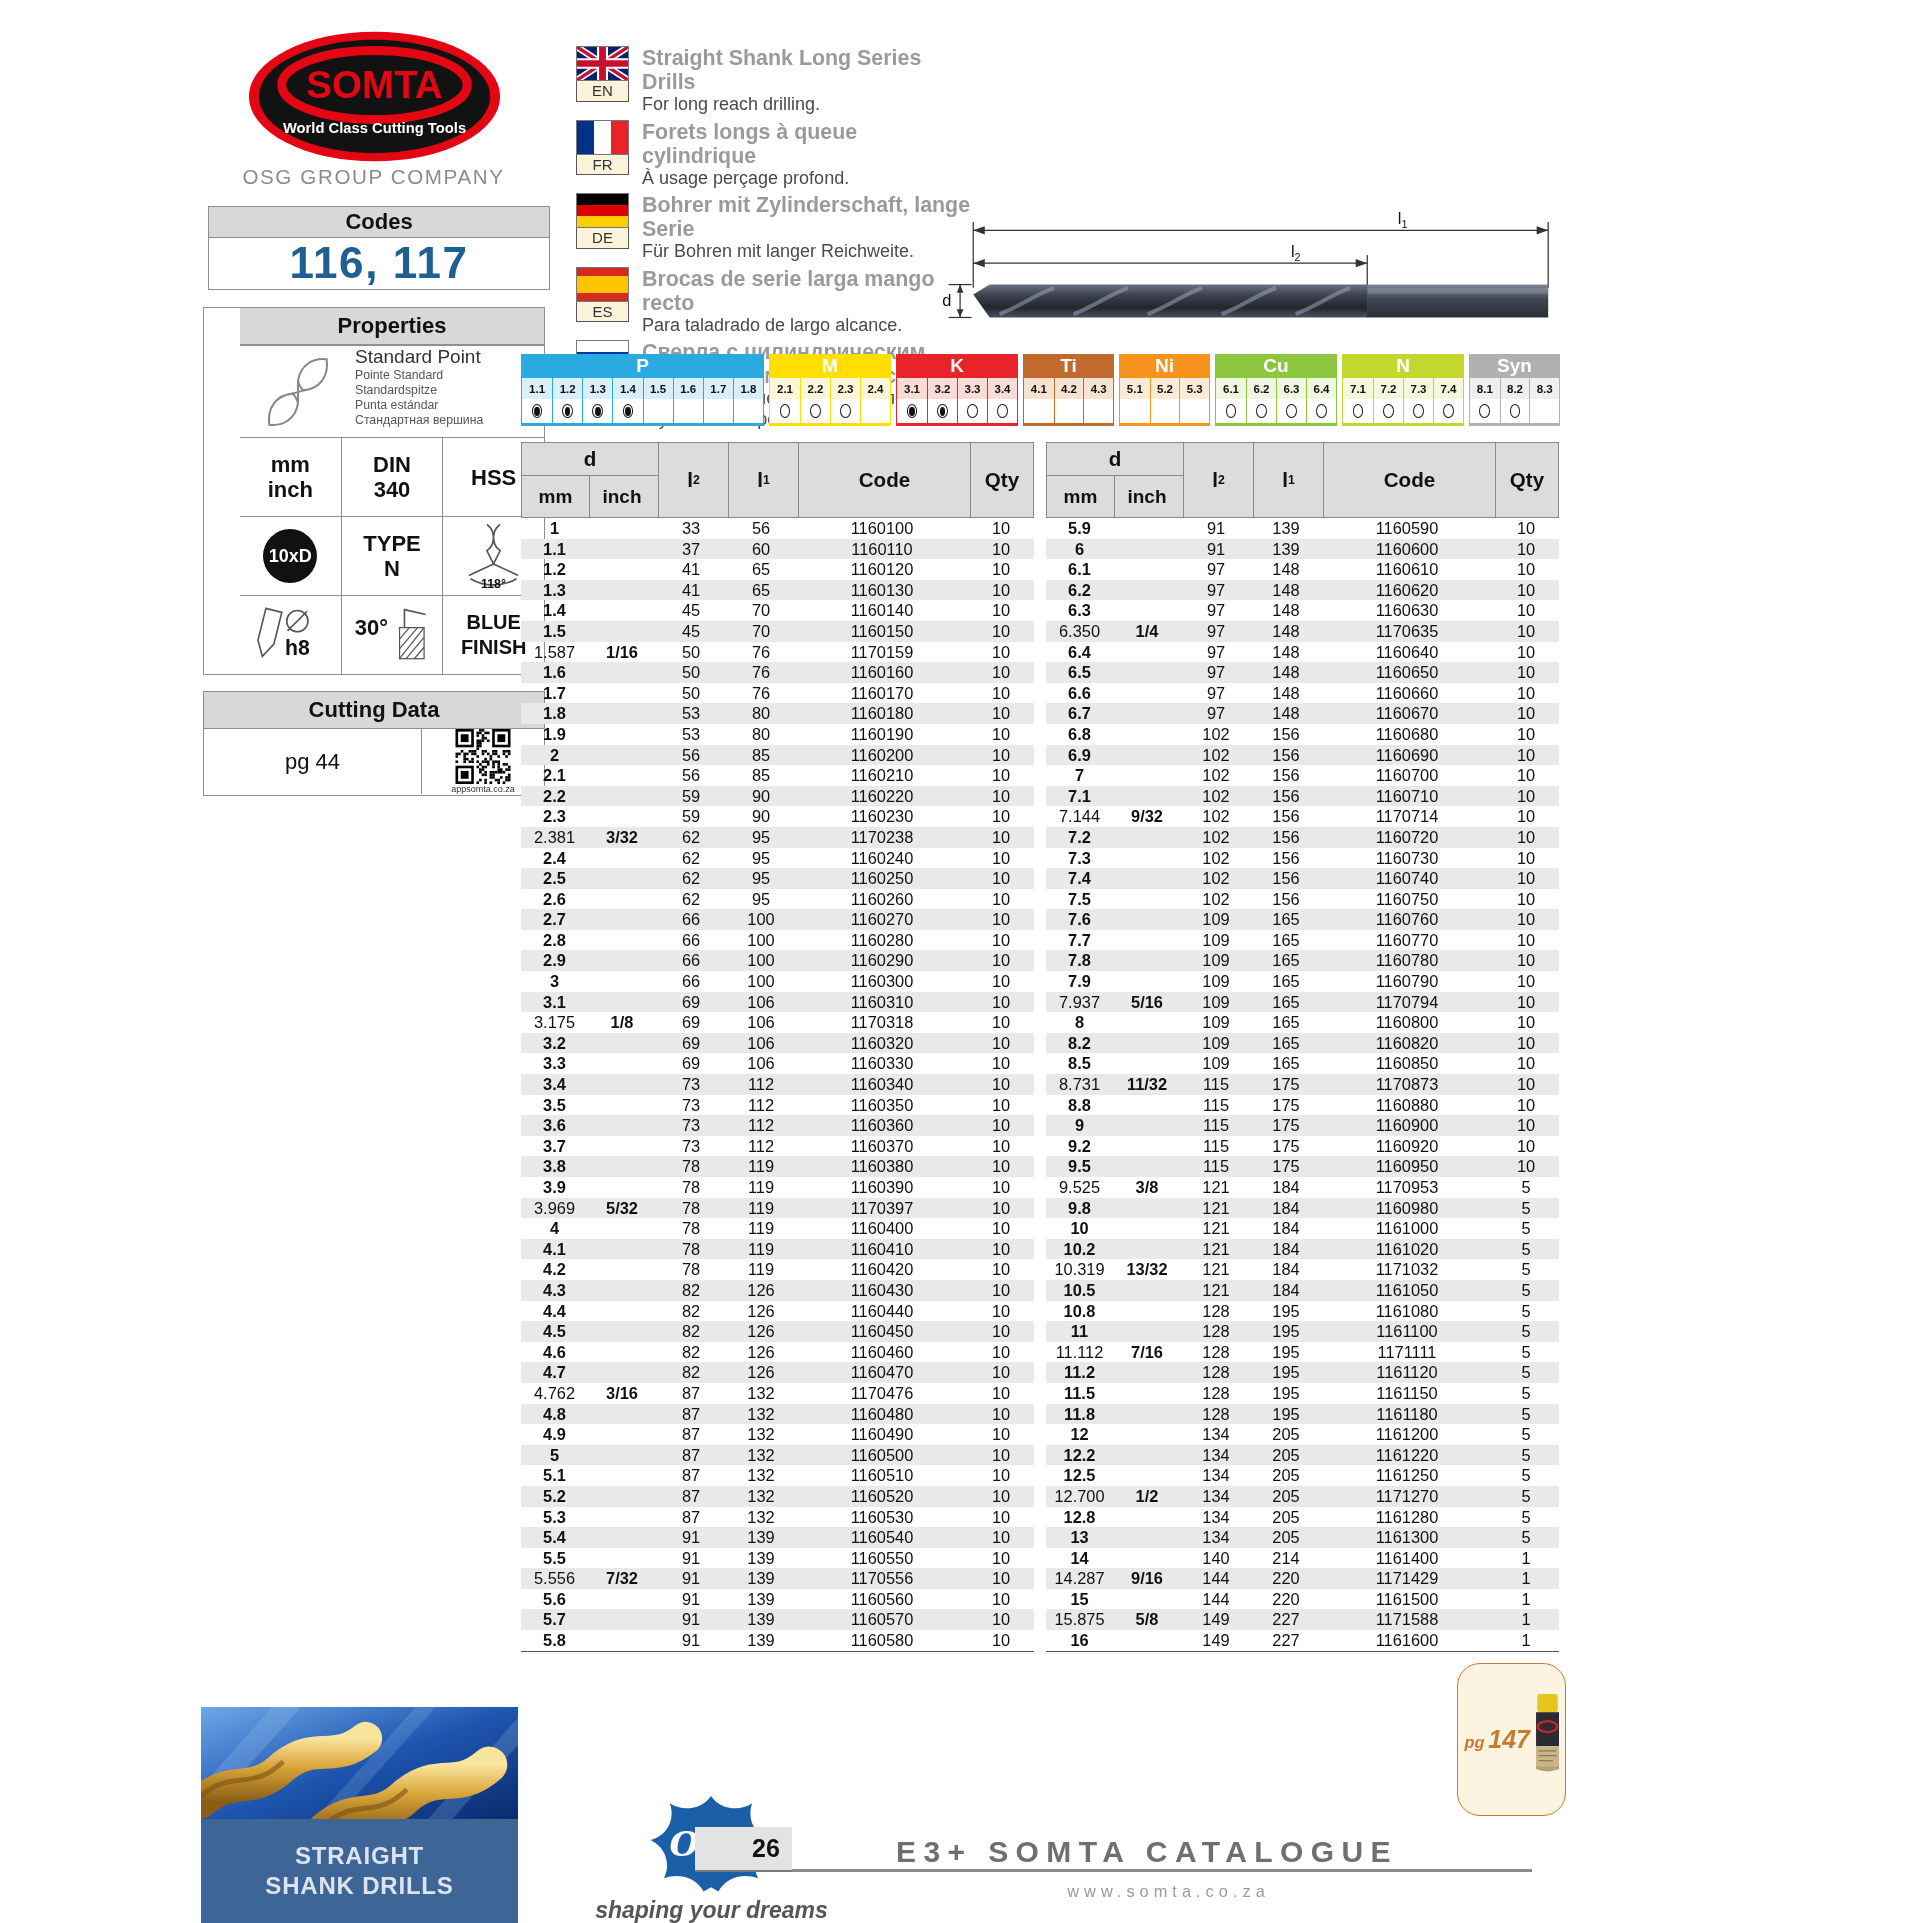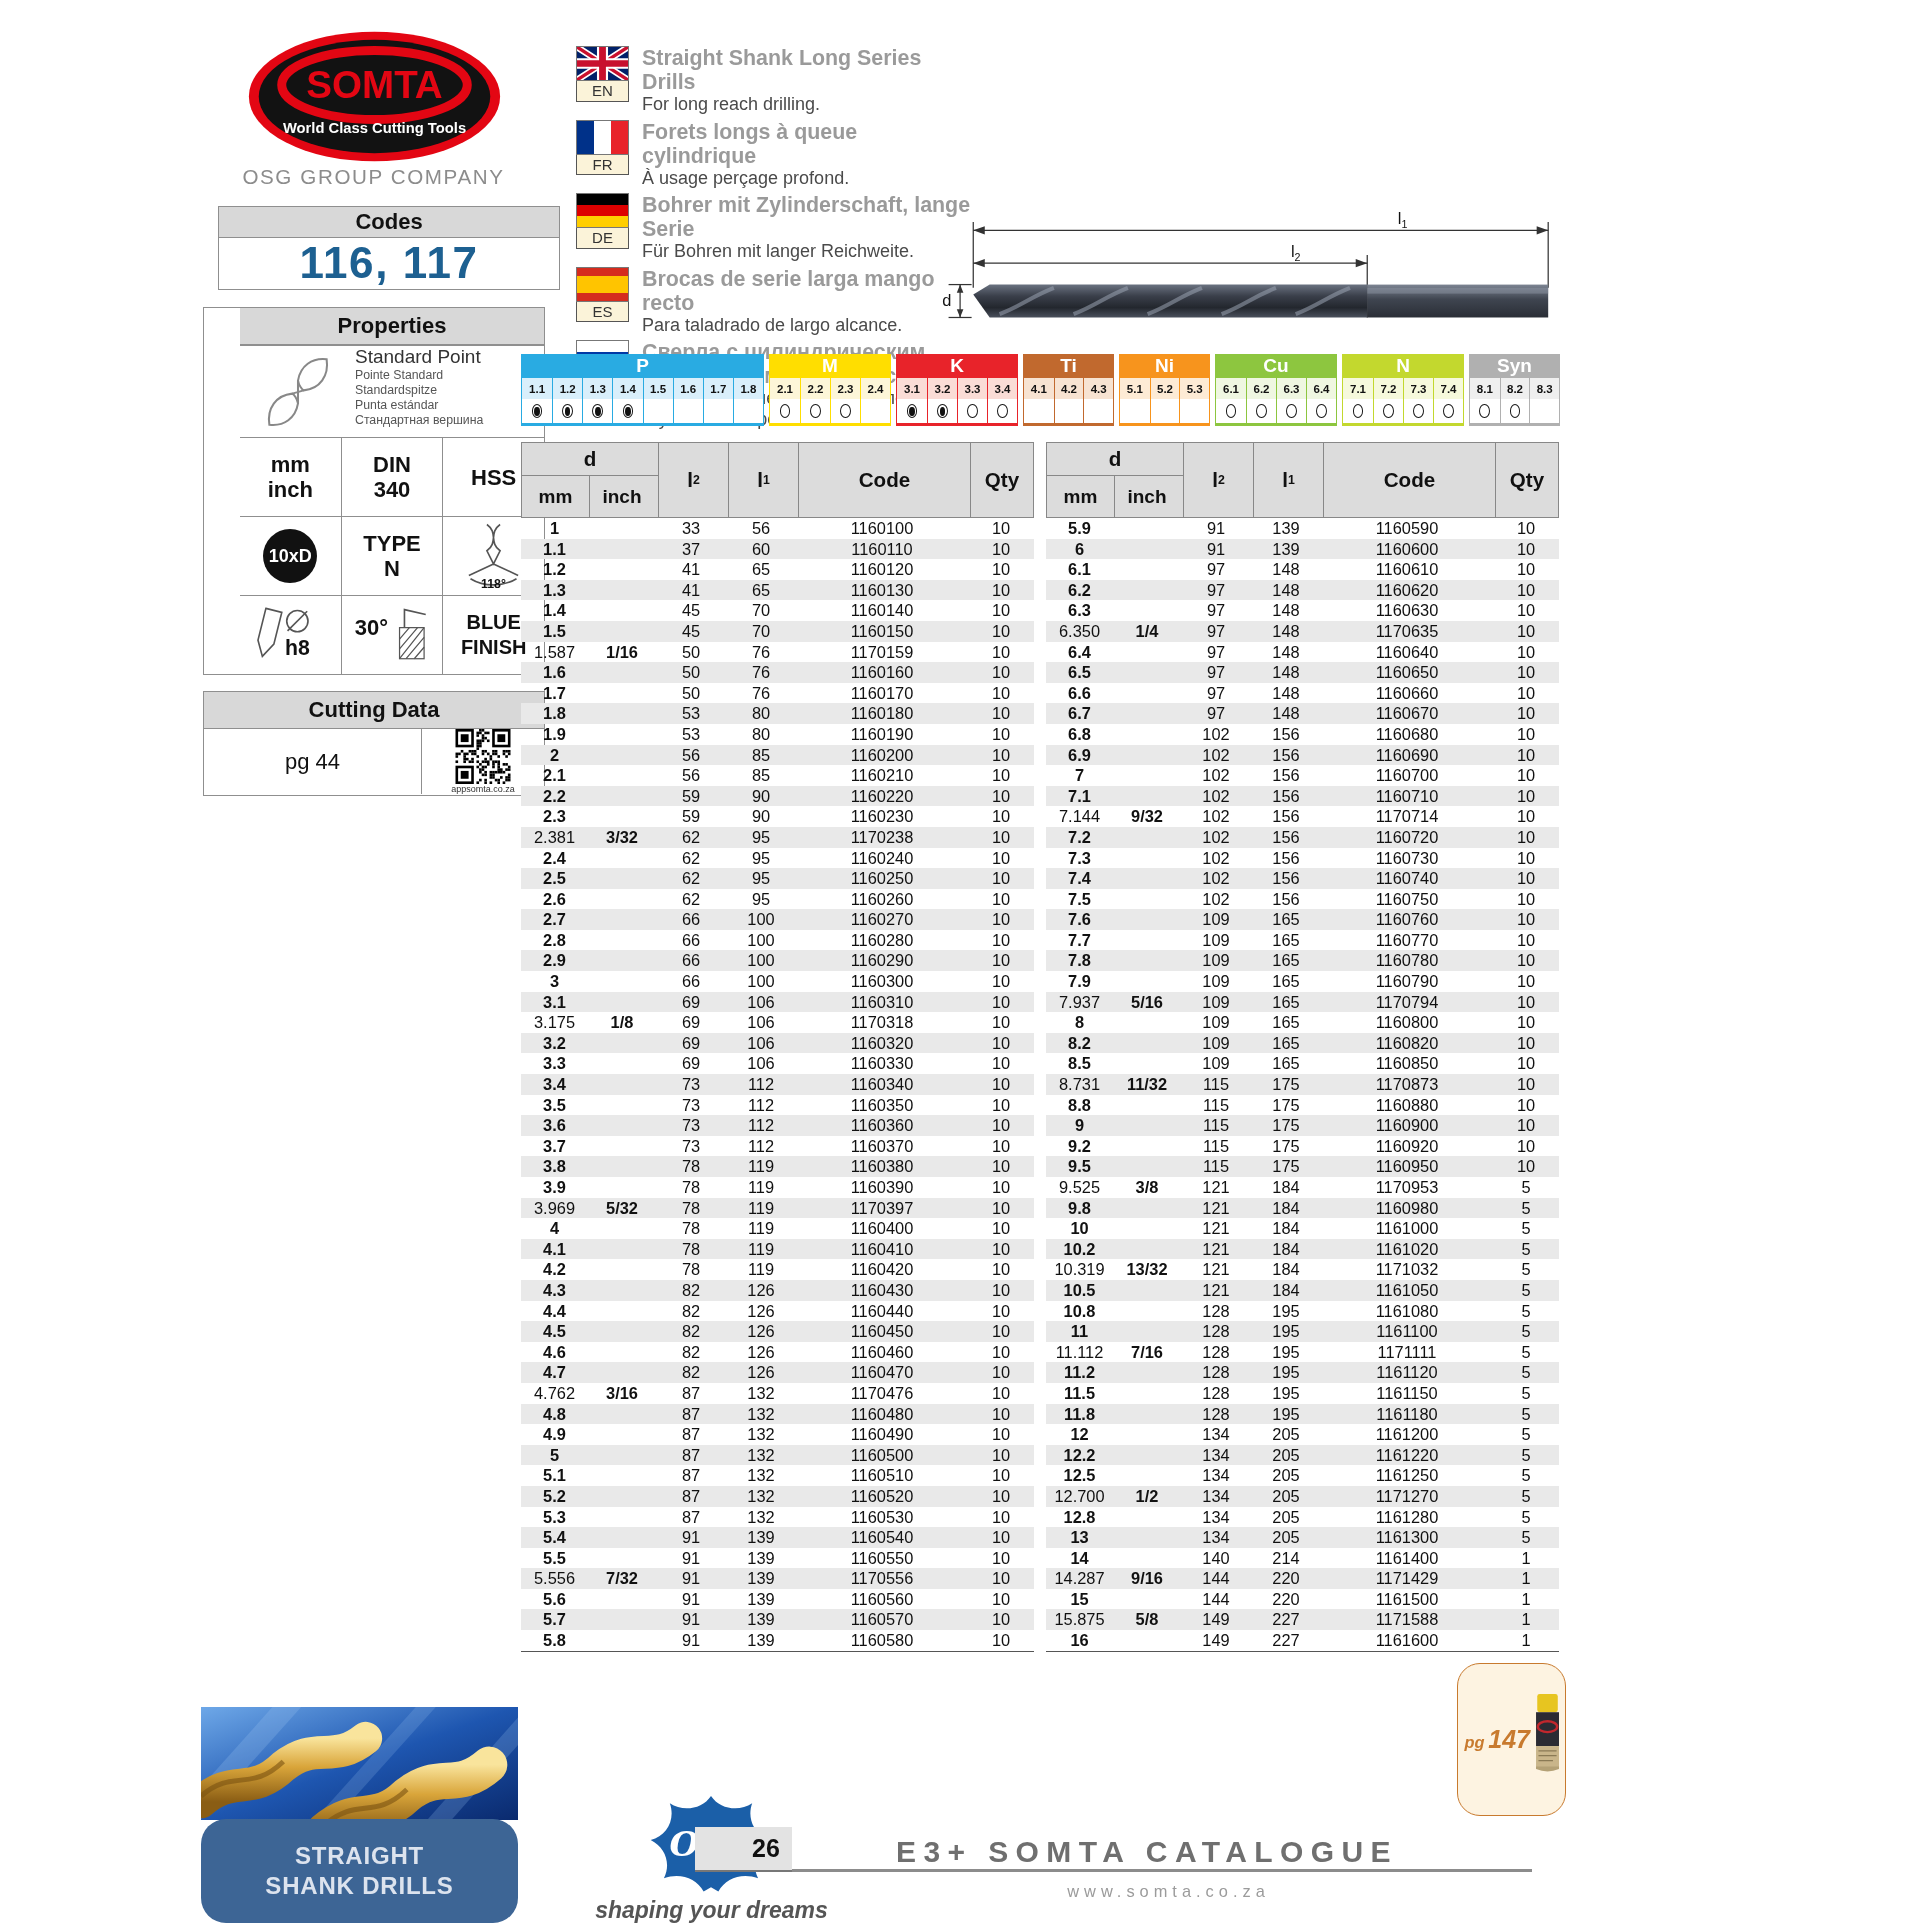--- a/index.html
+++ b/index.html
@@ -9,21 +9,21 @@
     font-family:"Liberation Sans","DejaVu Sans",sans-serif; color:#111;
   }
   .abs { position:absolute; }
 
   
   .osg-company { left:201px; top:165px; width:345px; text-align:center;
     font-size:20.6px; color:#8c8c8c; letter-spacing:1.6px; }
   .panel { border:1.6px solid #8f8f8f; background:#fff; }
   .panel-head { background:#d8d8d8; border-bottom:1.6px solid #8f8f8f; text-align:center;
     font-weight:bold; font-size:22px; display:flex; align-items:center; justify-content:center; }
-  .codes-box { left:218px; top:206px; width:342px; height:84px; }
+  .codes-box { left:208px; top:206px; width:342px; height:84px; }
   .codes-box .panel-head { height:31px; }
   .codes-val { height:49px; display:flex; align-items:center; justify-content:center;
     font-size:44px; font-weight:bold; color:#1d6091; letter-spacing:1.6px; }
 
   .props-box { left:203px; top:307px; width:342px; height:368px;padding-left:36px; }
   .props-box .panel-head { height:37px; }
   .prow { display:flex; border-top:1.6px solid #8f8f8f; }
   .prow:first-of-type { border-top:none; }
   .pcell { flex:1; border-left:1.6px solid #8f8f8f; display:flex; flex-direction:column;
     align-items:center; justify-content:center; text-align:center; }
@@ -95,21 +95,21 @@
   .trow.stripe { background:#e9e9e9; }
   .td { text-align:center; font-size:16.4px; height:20.6px; line-height:20.6px; }
   .td.b { font-weight:bold; }
   .td.w1 { width:67px; } .td.w2 { width:68px; } .td.w3 { width:70px; }
   .td.w4 { width:70px; } .td.w5 { width:172px; } .td.w6 { width:66px; }
 
   
   .photo { left:201px; top:1707px; width:317px; height:113px; }
   .side-title { left:201px; top:1819px; width:317px; height:104px; background:#3d6595;
     display:flex; flex-direction:column; align-items:center; justify-content:center;
-    color:#dce3ee; font-weight:bold; font-size:24px; line-height:30px; letter-spacing:0.8px;border-radius:25px; }
+    color:#dce3ee; font-weight:bold; font-size:24px; line-height:30px; letter-spacing:0.8px; }
   .osg-logo { left:633px; top:1793px; width:156px; height:103px; }
   .osg-tagline { left:592px; top:1897px; width:239px; text-align:center; font-size:23px;
     font-style:italic; font-weight:bold; color:#555; }
   .page-box { left:695px; top:1827px; width:97px; height:45px; background:#e3e3e3;
     border-bottom:2.5px solid #777; display:flex; align-items:center; justify-content:center;
     font-size:25px; font-weight:bold;padding-left:45px; }
   .foot-rule { left:792px; top:1869px; width:740px; height:2.5px; background:#8c8c8c; }
   .catalogue { left:896px; top:1835px; width:641px; font-size:30px; font-weight:bold;
     color:#6f6f6f; letter-spacing:7.4px; white-space:nowrap; }
   .website { left:938px; top:1882px; width:461px; text-align:center; font-size:16.4px;

